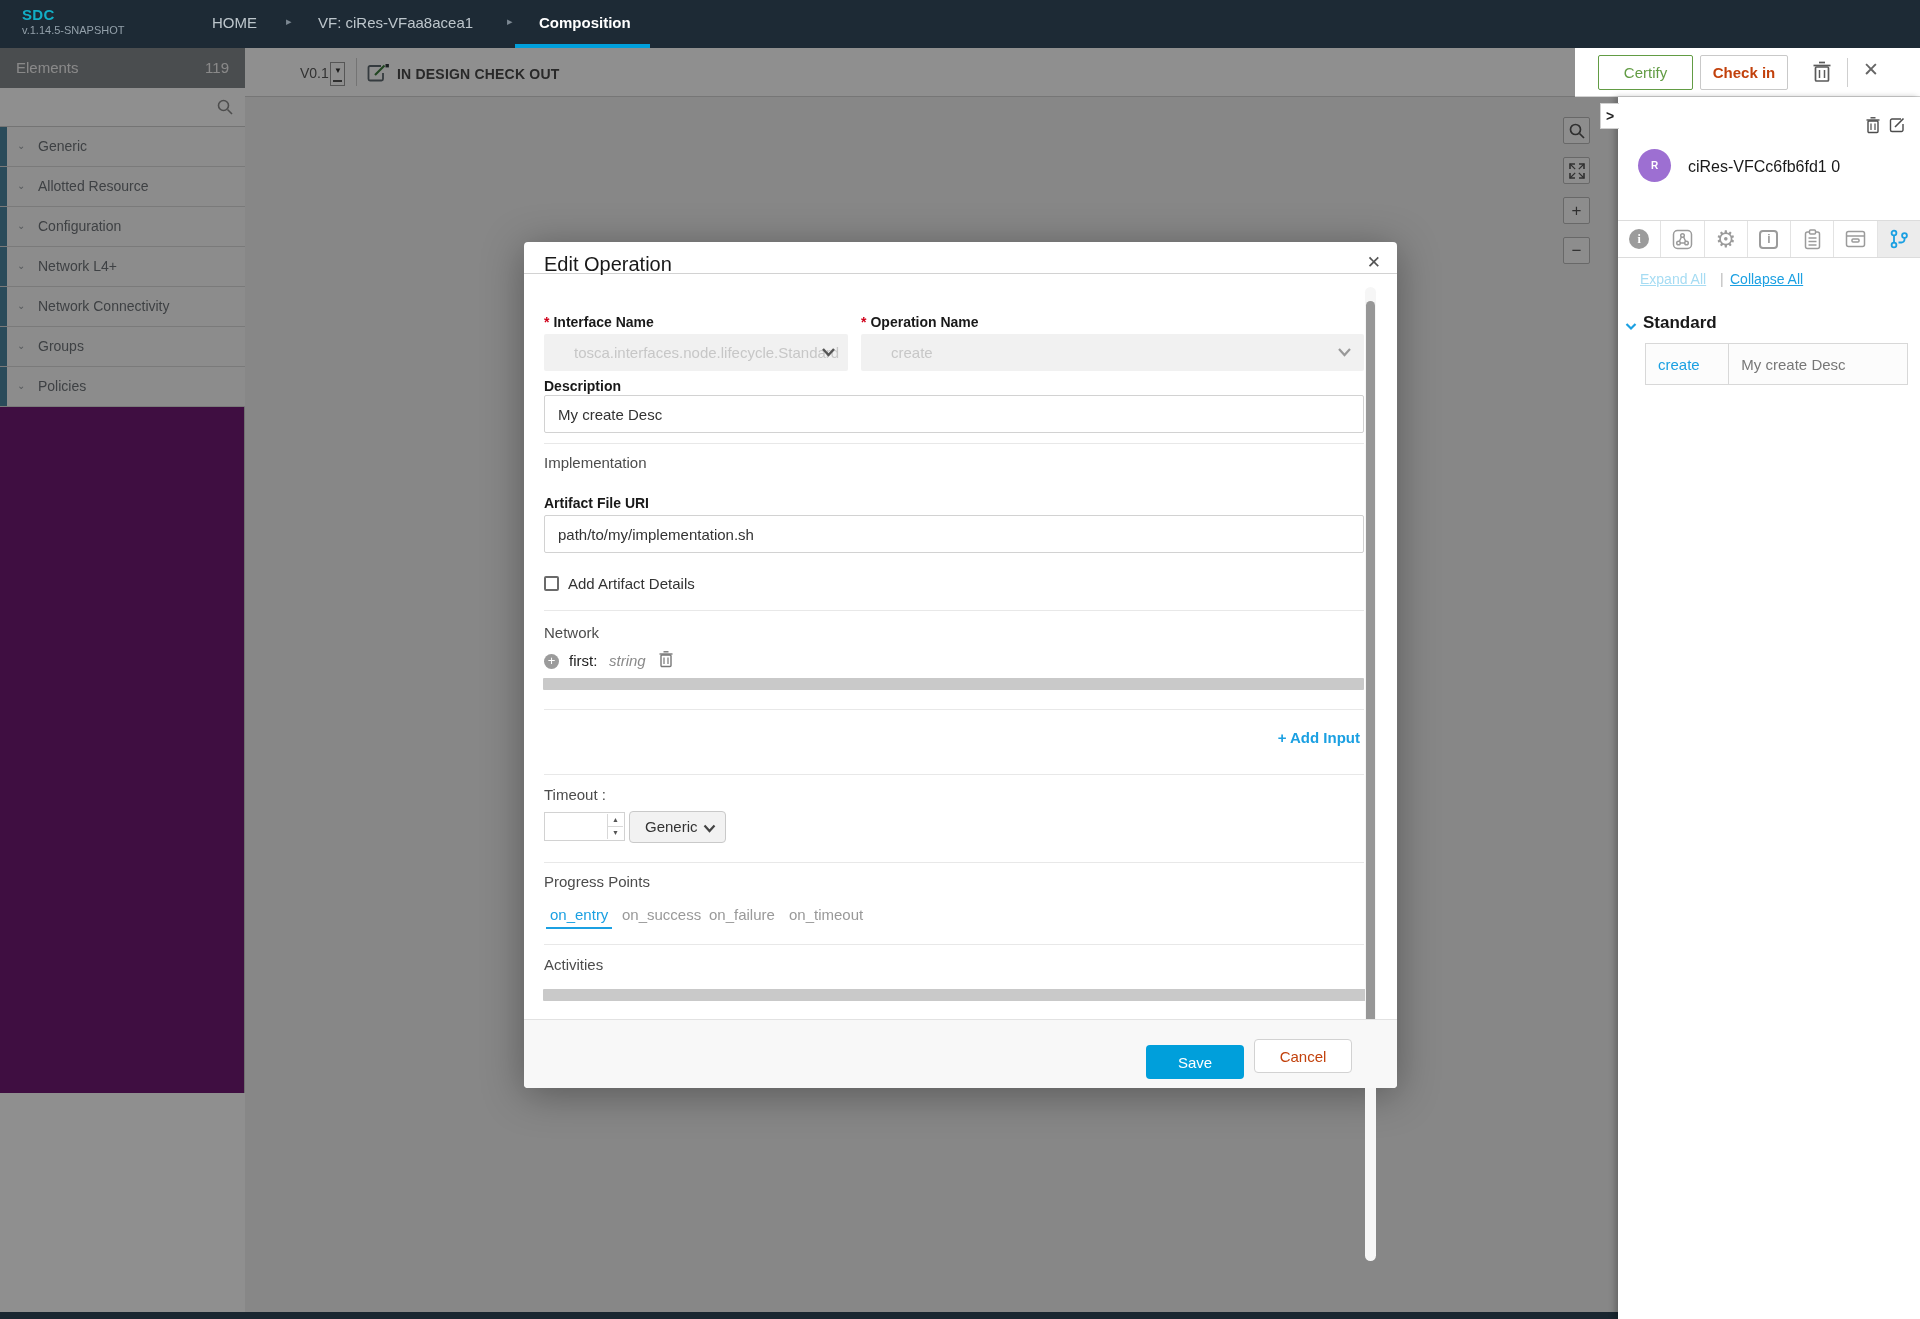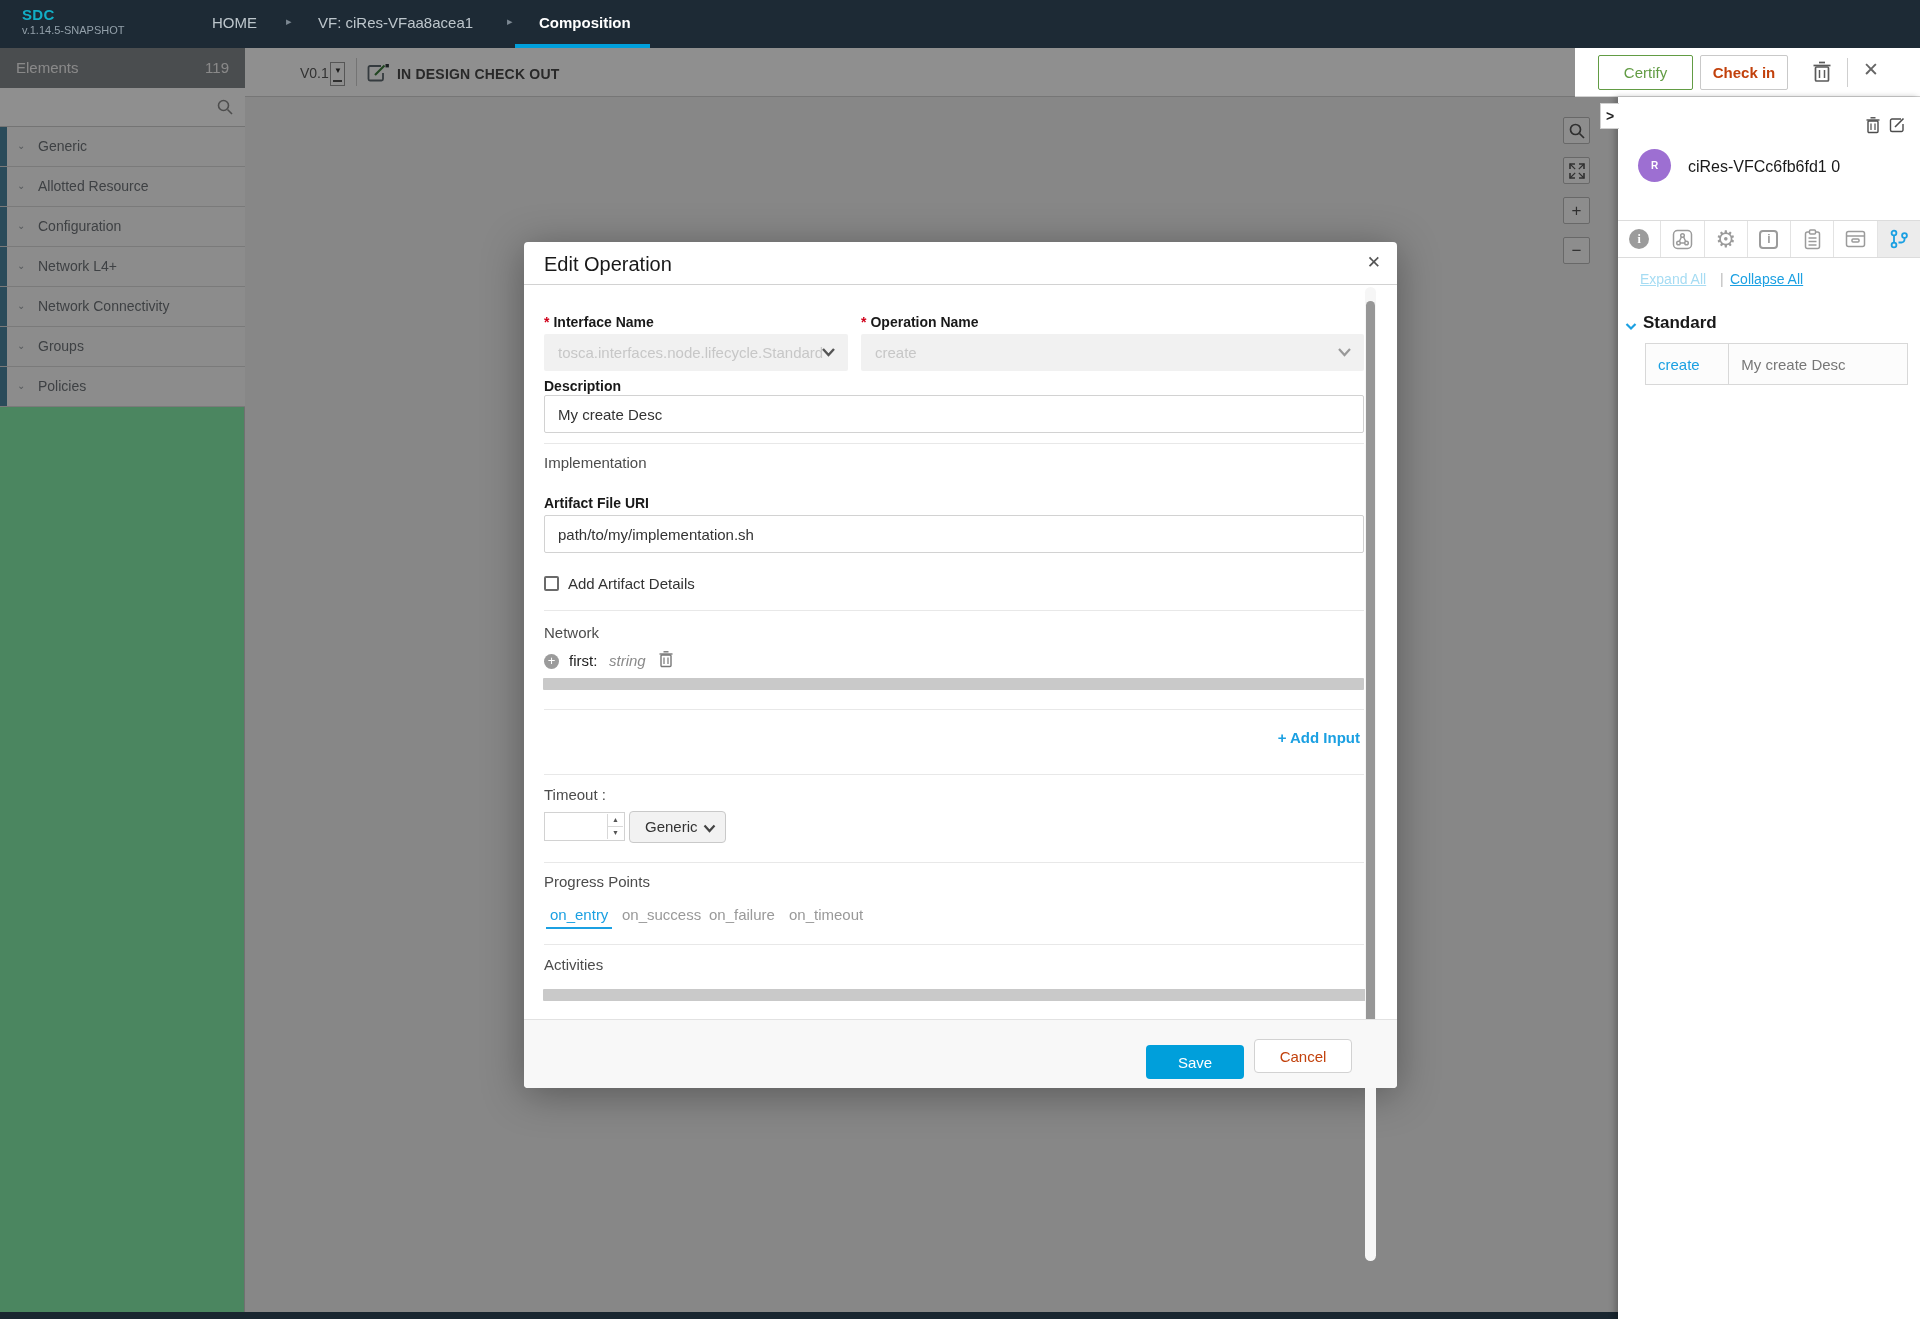--- a/index.html
+++ b/index.html
@@ -9,21 +9,21 @@
   
   #header { position:absolute; left:0; top:0; width:1920px; height:48px; background:#1d2a35; z-index:5; }
   #logo-title { position:absolute; left:22px; top:6px; font-size:15px; font-weight:bold; color:#12aec5; letter-spacing:.3px; }
   #logo-version { position:absolute; left:22px; top:24px; font-size:11px; color:#93a0aa; }
   .crumb { position:absolute; top:14px; font-size:15px; color:#bdc6cc; cursor:pointer; }
   .crumb-sep { position:absolute; top:15px; font-size:11px; color:#7c8892; }
   #crumb-active { color:#ffffff; font-weight:bold; }
   #crumb-underline { position:absolute; left:515px; top:44px; width:135px; height:4px; background:#009fdb; }
 
   
-  #sidebar { position:absolute; left:0; top:48px; width:245px; height:1271px; background:#86efac; border-right:1px solid #c8c8c8; }
+  #sidebar { position:absolute; left:0; top:48px; width:245px; height:1045px; background:#701a75; border-right:1px solid #c8c8c8; }
   #elements-bar { position:absolute; left:0; top:0; width:245px; height:40px; background:#85898d; color:#f4f4f4; font-size:15px; line-height:40px; }
   #elements-bar .t { margin-left:16px; }
   #elements-bar .c { position:absolute; right:16px; top:0; }
   #sidebar-search { position:absolute; left:0; top:40px; width:245px; height:39px; background:#fff; border-bottom:1px solid #cfcfcf; }
   #sidebar-search input { position:absolute; left:10px; top:6px; width:205px; height:26px; border:0; outline:0; font-size:13px; color:#444; background:transparent; }
   .sb-item { position:absolute; left:0; width:245px; height:40px; background:#fafafa; border-bottom:1px solid #d9d9d9; cursor:pointer; }
   .sb-item .strip { position:absolute; left:0; top:0; width:7px; height:100%; background:#4c86a0; }
   .sb-item .chev { position:absolute; left:17px; top:13px; color:#9aa0a4; font-size:10px; }
   .sb-item .lbl { position:absolute; left:38px; top:11px; font-size:14px; color:#6f7479; }
 
@@ -73,27 +73,27 @@
   #standard-title { position:absolute; left:25px; top:216px; font-size:17px; font-weight:bold; color:#191919; }
   #ops-table { position:absolute; left:27px; top:246px; width:263px; border:1px solid #d8d8d8; border-collapse:collapse; font-size:15px; }
   #ops-table th { background:#ebebeb; border:1px solid #d8d8d8; text-align:left; font-weight:600; color:#191919; height:39px; padding-left:12px; }
   #ops-table td { background:#fcfcfc; border:1px solid #d8d8d8; height:41px; padding-left:12px; }
   #ops-table .col-name { width:88px; }
   td.op-link { color:#1ba0e2; cursor:pointer; }
   td.op-desc { color:#777; }
 
   
   #modal { position:absolute; left:524px; top:242px; width:873px; height:846px; background:#fff; border-radius:4px; box-shadow:0 6px 40px rgba(0,0,0,.35); z-index:30; }
-  #modal-header { position:absolute; left:0; top:0; width:873px; height:43px; border-bottom:1px solid #d2d2d2; }
+  #modal-header { position:absolute; left:0; top:0; width:873px; height:32px; border-bottom:1px solid #d2d2d2; }
   #modal-title { position:absolute; left:20px; top:11px; font-size:20px; color:#191919; }
   #modal-close { position:absolute; right:16px; top:10px; font-size:17px; color:#555; cursor:pointer; }
   .req { color:#d0021b; font-weight:bold; margin-right:4px; }
   .flabel { position:absolute; font-size:14px; font-weight:bold; color:#191919; }
   .slabel { position:absolute; font-size:15px; color:#4c4c4c; }
-  .dd { position:absolute; height:37px; background:#f1f1f1; border-radius:2px; color:#c7c7c7; font-size:15px; line-height:37px; }
+  .dd { position:absolute; height:37px; background:#f1f1f1; border-radius:2px; color:#c7c7c7; font-size:15px; line-height:37px;padding-left:16px; }
   .dd .dtext { margin-left:14px; }
   .dd .chev { position:absolute; right:12px; top:13px; }
   .tinput { position:absolute; height:38px; border:1px solid #d2d2d2; border-radius:2px; font-size:15px; color:#333; padding-left:13px; font-family:inherit; outline:none; background:#fff; }
   .mdivider { position:absolute; left:20px; width:820px; height:1px; background:#e8e8e8; }
   #artifact-checkbox { position:absolute; left:20px; top:334px; width:15px; height:15px; border:2px solid #6a6a6a; border-radius:2px; background:#fff; cursor:pointer; }
   #artifact-checkbox-label { position:absolute; left:44px; top:333px; font-size:15px; color:#333; }
   #input-plus { position:absolute; left:20px; top:412px; width:15px; height:15px; border-radius:50%; background:#9b9b9b; color:#fff; font-size:13px; line-height:14px; text-align:center; cursor:pointer; }
   #input-name { position:absolute; left:45px; top:410px; font-size:15px; color:#222; }
   #input-type { position:absolute; left:85px; top:410px; font-size:15px; color:#8a8a8a; font-style:italic; }
   #input-trash { position:absolute; left:135px; top:409px; width:14px; height:17px; cursor:pointer; }

